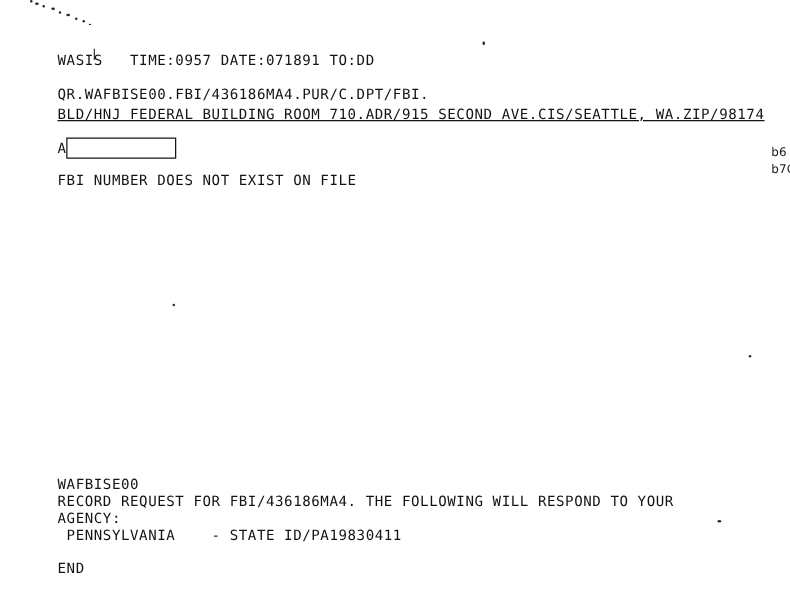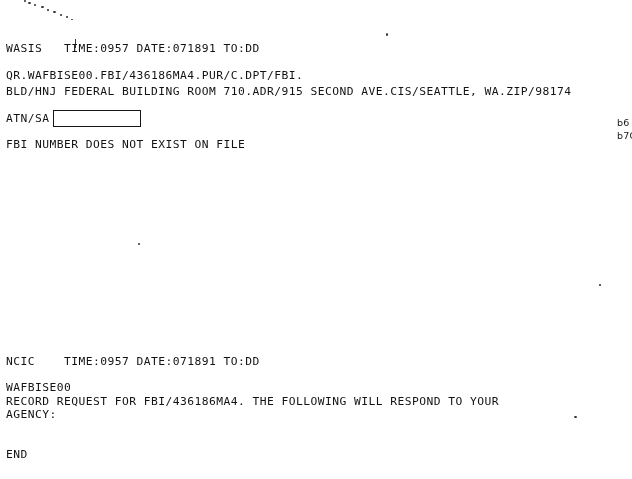--- a/index.html
+++ b/index.html
@@ -21,20 +21,21 @@
     width: 632px;
     height: 479px;
   }
   .line {
     position: absolute;
     white-space: pre;
     font-size: 11.3px;
     letter-spacing: 0.45px;
     line-height: 13px;
     color: #131313;
+    margin-left: 40px;
   }
   .speck {
     position: absolute;
     background: #2b2b2b;
     border-radius: 50%;
   }
   .redaction-box {
     position: absolute;
     border: 1.3px solid #161616;
     background: #ffffff;
@@ -70,31 +71,31 @@
   <div class="speck" style="left:386px; top:33px; width:2px; height:3px;"></div>
   <div class="speck" style="left:138px; top:243px; width:2px; height:2px;"></div>
   <div class="speck" style="left:599px; top:284px; width:2px; height:2px;"></div>
   <div class="speck" style="left:574px; top:416px; width:3px; height:2px;"></div>
 
   <div class="tick" style="left:75px; top:39px; width:1px; height:9px;"></div>
 
   <div class="line" style="left:6px; top:42px;">WASIS   TIME:0957 DATE:071891 TO:DD</div>
 
   <div class="line" style="left:6px; top:69px;text-align:right;">QR.WAFBISE00.FBI/436186MA4.PUR/C.DPT/FBI.</div>
-  <div class="line" style="left:6px; top:85px;">BLD/HNJ FEDERAL BUILDING ROOM 710.ADR/915 SECOND AVE.CIS/SEATTLE, WA.ZIP/98174</div>
+  <div class="line" style="left:6px; top:85px;text-decoration:underline;">BLD/HNJ FEDERAL BUILDING ROOM 710.ADR/915 SECOND AVE.CIS/SEATTLE, WA.ZIP/98174</div>
 
   <div class="line" style="left:6px; top:112px;">ATN/SA</div>
   <div class="redaction-box" style="left:53px; top:110px; width:86px; height:15px;"></div>
   <div class="line" style="left:57px; top:113px;"></div>
 
   <div class="margin-code" style="left:585px; top:117px;">b6</div>
   <div class="margin-code" style="left:585px; top:130px;">b7C</div>
 
   <div class="line" style="left:6px; top:138px;">FBI NUMBER DOES NOT EXIST ON FILE</div>
 
-  <div class="line" style="left:6px; top:355px;">NCIC    TIME:0957 DATE:071891 TO:DD</div>
   <div class="line" style="left:6px; top:381px;text-align:center;">WAFBISE00</div>
   <div class="line" style="left:6px; top:395px;">RECORD REQUEST FOR FBI/436186MA4. THE FOLLOWING WILL RESPOND TO YOUR</div>
   <div class="line" style="left:6px; top:408px;">AGENCY:</div>
+  <div class="line" style="left:6px; top:422px;"> PENNSYLVANIA    - STATE ID/PA19830411</div>
 
   <div class="line" style="left:6px; top:448px;">END</div>
 
 </div>
 
 </body></html>

